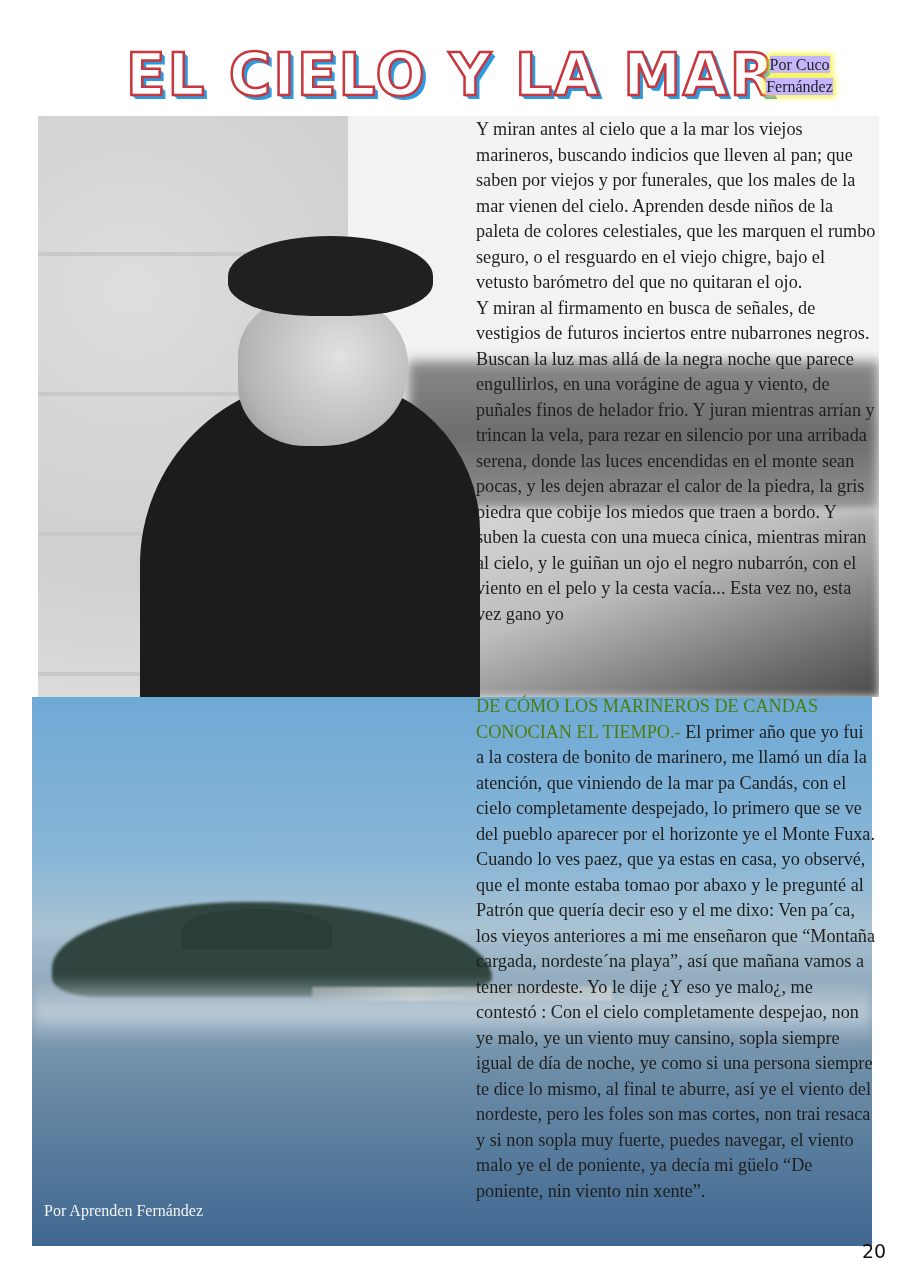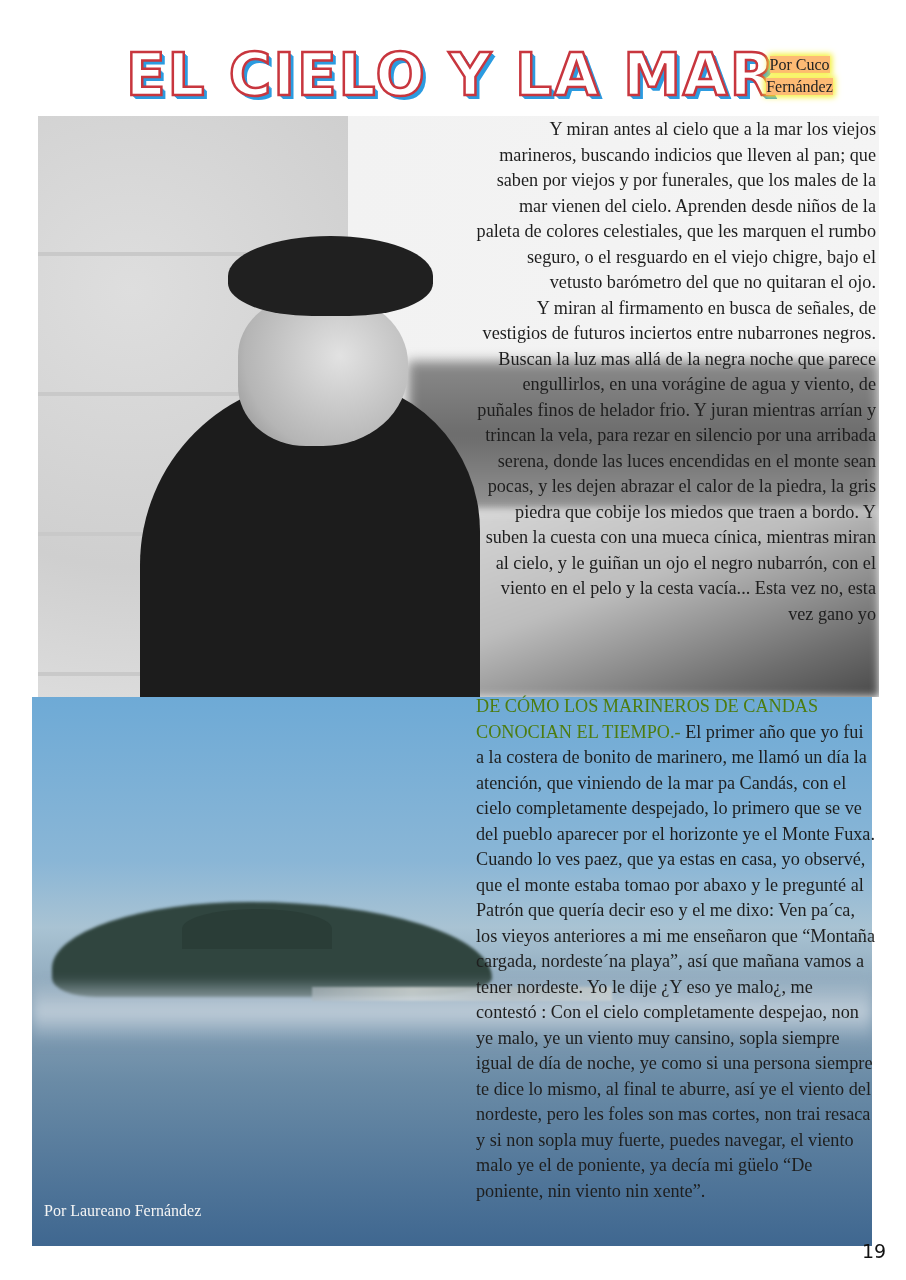--- a/index.html
+++ b/index.html
@@ -17,21 +17,21 @@
     -webkit-text-stroke: 2.5px #c8363e;
     text-shadow: 4px 4px 0 #2b9be0, 3px 3px 0 #2b9be0, 2px 2px 0 #2b9be0;
     white-space: nowrap; text-transform: uppercase;
     transform: scaleX(1.0);
   }
   .byline {
     position: absolute; left: 752px; top: 54px; width: 95px;
     text-align: center; font-size: 16px; line-height: 22px; color: #222;
   }
   .byline span {
-    background: #fdba74; box-shadow: 0 0 6px 2px #f4f030;
+    background: #c4b5fd; box-shadow: 0 0 6px 2px #f4f030;
   }
   
   .photo-top {
     position: absolute; left: 38px; top: 116px; width: 841px; height: 581px;
     overflow: hidden;
     background: linear-gradient(90deg, #e8e8e8 0%, #dcdcdc 35%, #f2f2f2 36%, #f4f4f4 100%);
   }
   .photo-top .wall {
     position: absolute; left: 0; top: 0; width: 310px; height: 581px;
     background:
@@ -86,21 +86,21 @@
     position: absolute; left: 280px; top: 290px; width: 300px; height: 14px;
     background: linear-gradient(90deg, #8f9a9c, #d8d8cf, #aab1ae, #d0d0c6);
     filter: blur(1px); opacity: 0.85;
   }
   
   .col {
     position: absolute; left: 476px; width: 400px;
     font-size: 18.2px; line-height: 25.5px; color: #1e1e1e;
   }
   .col p { margin: 0; }
-  .col-top { top: 117px; text-align: right; }
+  .col-top { top: 117px; }
   .col-bottom { top: 694px; }
   .red-head { color: #4d7c0f; }
   .photo-credit {
     position: absolute; left: 44px; top: 1202px;
     font-size: 16px; color: #f4f4f4;
   }
   .page-number {
     position: absolute; left: 862px; top: 1240px;
     font-family: "DejaVu Sans", sans-serif; font-size: 19px; color: #111;
   }
@@ -133,15 +133,15 @@
 
 <div class="col col-top">
   <p>Y miran antes al cielo que a la mar los viejos marineros, buscando indicios que lleven al pan; que saben por viejos y por funerales, que los males de la mar vienen del cielo. Aprenden desde niños de la paleta de colores celestiales, que les marquen el rumbo seguro,  o el resguardo en el viejo chigre, bajo el vetusto barómetro del que no quitaran el ojo.</p>
   <p>Y miran al firmamento en busca de señales, de vestigios de futuros inciertos entre nubarrones negros. Buscan la luz mas allá de la negra noche que parece engullirlos, en una vorágine de agua y viento, de puñales finos de helador frio. Y juran mientras arrían y trincan la vela, para rezar en silencio por una arribada serena, donde las luces encendidas en el monte sean pocas, y les dejen abrazar el calor de la piedra, la gris piedra que cobije los miedos que traen a bordo. Y suben la cuesta con una mueca cínica, mientras miran al cielo, y le guiñan un ojo el negro nubarrón, con el viento en el pelo y la cesta vacía... Esta vez no, esta vez gano yo</p>
 </div>
 
 <div class="col col-bottom">
   <p><span class="red-head">DE CÓMO LOS MARINEROS DE CANDAS CONOCIAN EL TIEMPO.-</span><span> El primer año que yo fui a la costera de bonito de marinero, me llamó un día la atención, que viniendo de la mar pa Candás, con el cielo completamente despejado, lo primero que se ve del pueblo aparecer por el horizonte ye el Monte Fuxa. Cuando lo ves paez, que ya estas en casa, yo observé, que el monte estaba tomao por abaxo y le pregunté al Patrón que quería decir eso y el me dixo: Ven pa´ca, los vieyos anteriores a mi me enseñaron que “Montaña cargada, nordeste´na playa”, así que mañana vamos a tener nordeste. Yo le dije ¿Y eso ye malo¿, me contestó : Con el cielo completamente despejao, non ye malo, ye un viento muy cansino, sopla siempre igual de día de noche, ye como si una persona siempre te dice lo mismo, al final te aburre, así ye el viento del nordeste, pero les foles son mas cortes, non trai resaca y si non sopla muy fuerte, puedes navegar, el viento malo ye el de poniente, ya decía mi güelo “De poniente, nin viento nin xente”.</span></p>
 </div>
 
-<div class="photo-credit">Por Laureano Fernández</div>
+<div class="photo-credit">Por Aprenden Fernández</div>
 
-<div class="page-number">19</div>
+<div class="page-number">20</div>
 
 </body></html>

